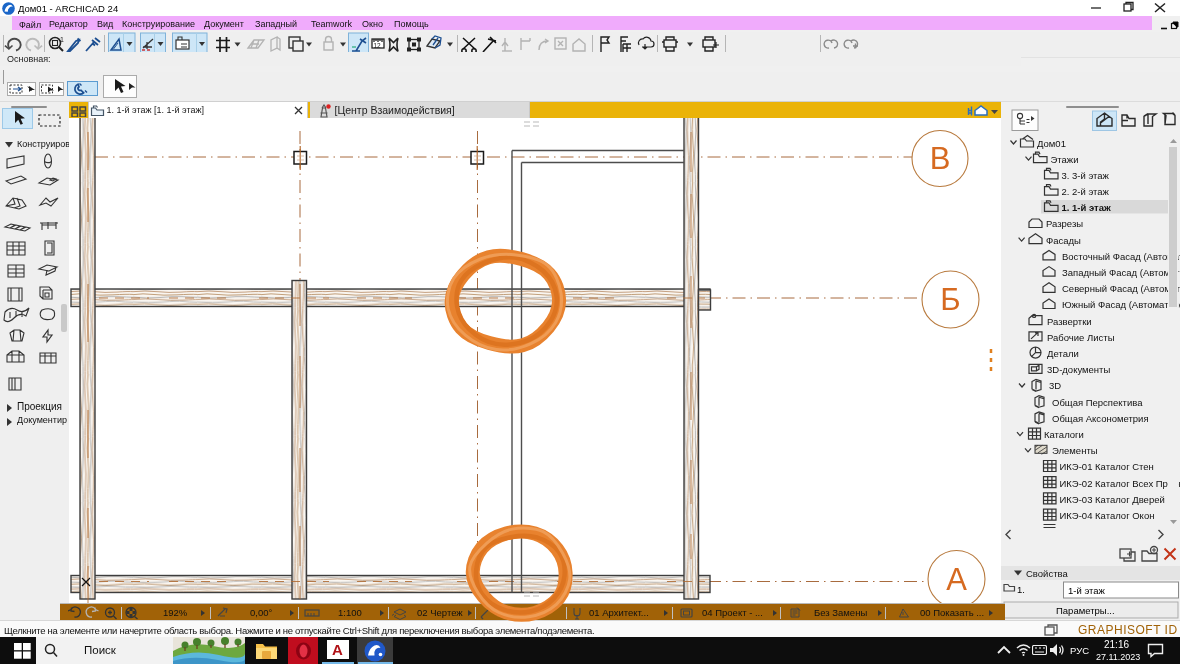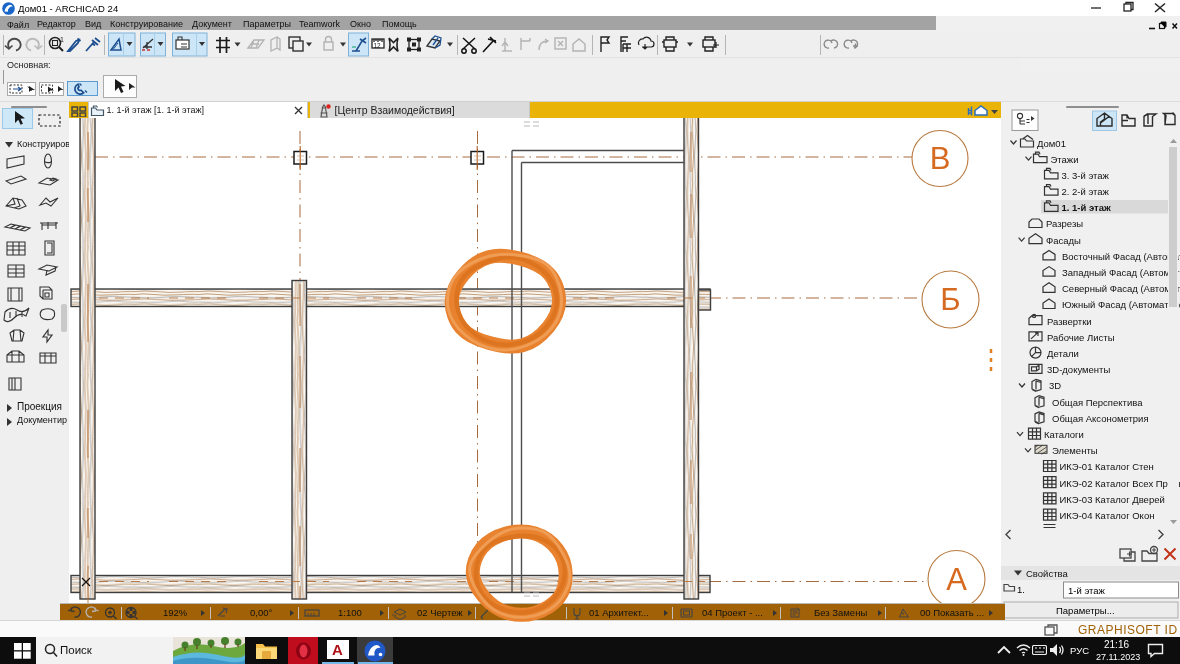--- a/index.html
+++ b/index.html
@@ -1,21 +1,21 @@
 <!DOCTYPE html>
 <html><head><meta charset="utf-8">
 <style>
 *{margin:0;padding:0;box-sizing:border-box}
 html,body{width:1180px;height:664px;overflow:hidden}
 body{font-family:"Liberation Sans",sans-serif;position:relative;background:#f0f0f0}
 .abs{position:absolute}
 #titlebar{left:0;top:0;width:1180px;height:16px;background:#fff}
-#menubar{left:0;top:16px;width:936px;height:13.5px;background:#a3a3a3}
+#menubar{left:12px;top:16px;width:1140px;height:13.5px;background:#f0abfc}
 #toolbar1{left:0;top:31.5px;width:1180px;height:26.5px;background:#efefef;border-bottom:1px solid #e2e2e2}
-#osnrow{left:0;top:58px;width:1021px;height:14px;background:#efefef}
+#osnrow{left:0;top:52px;width:1021px;height:14px;background:#efefef}
 #toolbar2{left:0;top:72px;width:1180px;height:29px;background:#efefef}
 #toolbox{left:0;top:101px;width:68.5px;height:519px;background:#efefef;border-top:1px solid #dcdcdc}
 #tabbar{left:68.5px;top:101px;width:932.5px;height:16.5px;background:#eab308;border-top:1px solid #d0d0d0}
 #canvas{left:68.5px;top:117.5px;width:932px;height:485px;background:#fff}
 #vscroll{left:1000.5px;top:117.5px;width:9.5px;height:485px;background:#f3f3f3;border-left:1px solid #dcdcdc}
 #statusbar{left:60px;top:602.5px;width:945px;height:17.5px;background:#a16207;border-top:1px solid #b9b9b9}
 #msgline{left:0;top:620px;width:1180px;height:16.5px;background:#fafafa;border-top:1px solid #d7d7d7}
 #taskbar{left:0;top:636.5px;width:1180px;height:27.5px;background:#0d0d0d}
 #rpanel{left:1001px;top:101px;width:213px;height:519px;background:#f0f0f0;border-top:1px solid #dcdcdc}
 .mi{display:inline-block;font-size:9px;color:#111}
@@ -35,21 +35,21 @@
       <path d="M40 4 v-1.5 h7 v7 H45" stroke="#222" stroke-width="1.3" fill="none"></path>
   <path d="M69 3.5 79 12 M79 3.5 69 12" stroke="#222" stroke-width="1.5"></path>
  </svg>
 </div>
 <div class="abs" id="menubar">
  <span class="mi abs" style="left:7px;top:4px">Файл</span>
  <span class="mi abs" style="left:37px;top:3px">Редактор</span>
  <span class="mi abs" style="left:85px;top:3px">Вид</span>
  <span class="mi abs" style="left:110px;top:3px">Конструирование</span>
  <span class="mi abs" style="left:192px;top:3px">Документ</span>
- <span class="mi abs" style="left:243px;top:3px">Параметры</span>
+ <span class="mi abs" style="left:243px;top:3px">Западный</span>
  <span class="mi abs" style="left:299px;top:3px">Teamwork</span>
  <span class="mi abs" style="left:350px;top:3px">Окно</span>
  <span class="mi abs" style="left:382px;top:3px">Помощь</span>
  <svg class="abs" style="left:1148px;top:5px" width="32" height="10" viewBox="0 0 32 10">
   <path d="M1 7.5 h6" stroke="#111" stroke-width="1.6"></path>
   <rect x="11.5" y="2.5" width="5" height="5" fill="none" stroke="#111" stroke-width="1.2"></rect>
       <path d="M13 2.5 v-1.5 h5 v5 h-1.5" stroke="#111" stroke-width="1"></path>
   <path d="M24.5 2.5 29 7.5 M29 2.5 24.5 7.5" stroke="#111" stroke-width="1.5"></path>
  </svg>
 </div>
@@ -522,39 +522,40 @@
       <path d="M729 1.5 l3 3" stroke="#444"></path>
   <text x="746" y="10" font-size="9.5" fill="#111">Без Замены</text>
       <path d="M810 4 l4 3 -4 3z" fill="#333"></path>
       <path d="M817.5 1 v12" stroke="#c0c0c0"></path>
   <path d="M835 3 l-3.5 8 h9 z m0 3 v3" stroke="#444" fill="none"></path>
   <text x="852" y="10" font-size="9.5" fill="#111">00 Показать ...</text>
       <path d="M921 4 l4 3 -4 3z" fill="#333"></path>
  </svg>
 </div>
 <div class="abs" id="msgline">
+ <span class="abs" style="left:4px;top:3.5px;font-size:9.5px;letter-spacing:-0.3px;color:#111">Щелкните на элементе или начертите область выбора. Нажмите и не отпускайте Ctrl+Shift для переключения выбора элемента/подэлемента.</span>
  <svg class="abs" style="left:1044px;top:2.5px" width="14" height="12" viewBox="0 0 14 12" fill="none" stroke="#555" stroke-width="1.3">
       <rect x="1" y="3" width="9" height="8"></rect>
       <path d="M4 3 V1 h9 v8 h-3"></path>
     </svg>
  <span class="abs" style="left:1078px;top:2px;font-size:12px;color:#a16207;letter-spacing:0.5px">GRAPHISOFT ID</span>
 </div>
 <div class="abs" id="taskbar">
  <svg class="abs" style="left:14px;top:6px" width="17" height="16" viewBox="0 0 17 16" fill="#fff">
       <rect x="0" y="0" width="7.7" height="7.2"></rect>
       <rect x="9" y="0" width="7.7" height="7.2"></rect>
       <rect x="0" y="8.5" width="7.7" height="7.2"></rect>
       <rect x="9" y="8.5" width="7.7" height="7.2"></rect>
     </svg>
  <div class="abs" style="left:36px;top:0.5px;width:209px;height:27px;background:#f2f2f2"></div>
  <svg class="abs" style="left:44px;top:6px" width="14" height="15" viewBox="0 0 14 15" fill="none" stroke="#222" stroke-width="1.5">
       <circle cx="6" cy="6" r="4.5"></circle>
       <path d="M9.5 9.5 l3.5 4"></path>
     </svg>
- <span class="abs" style="left:60px;top:7px;font-size:11.5px;color:#111">Поиск</span>
+ <span class="abs" style="left:84px;top:7px;font-size:11.5px;color:#111">Поиск</span>
  <svg class="abs" style="left:173px;top:0.5px" width="72" height="27" viewBox="0 0 72 27">
   <rect width="72" height="27" fill="#e8e4da"></rect>
   <path d="M0 14 Q18 4 40 9 T72 6 V27 H0 Z" fill="#6da83f"></path>
   <g fill="#47802c">
         <circle cx="12" cy="8" r="3.5"></circle>
         <circle cx="24" cy="5" r="4"></circle>
         <circle cx="38" cy="6" r="3.5"></circle>
         <circle cx="52" cy="4" r="4"></circle>
         <circle cx="65" cy="5" r="3.5"></circle>
       </g>

